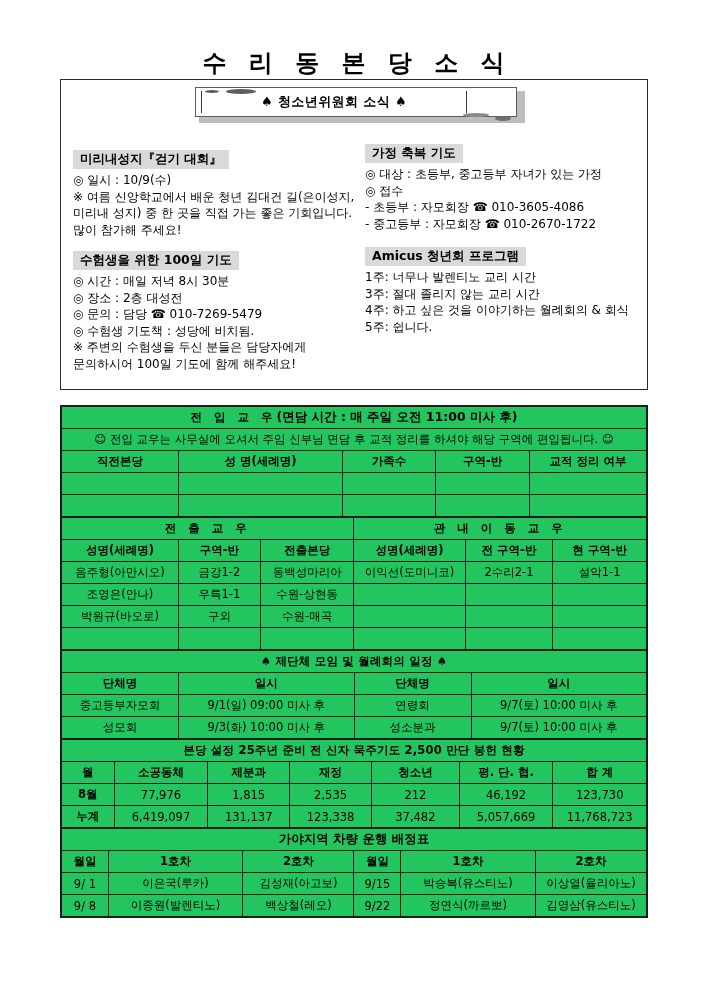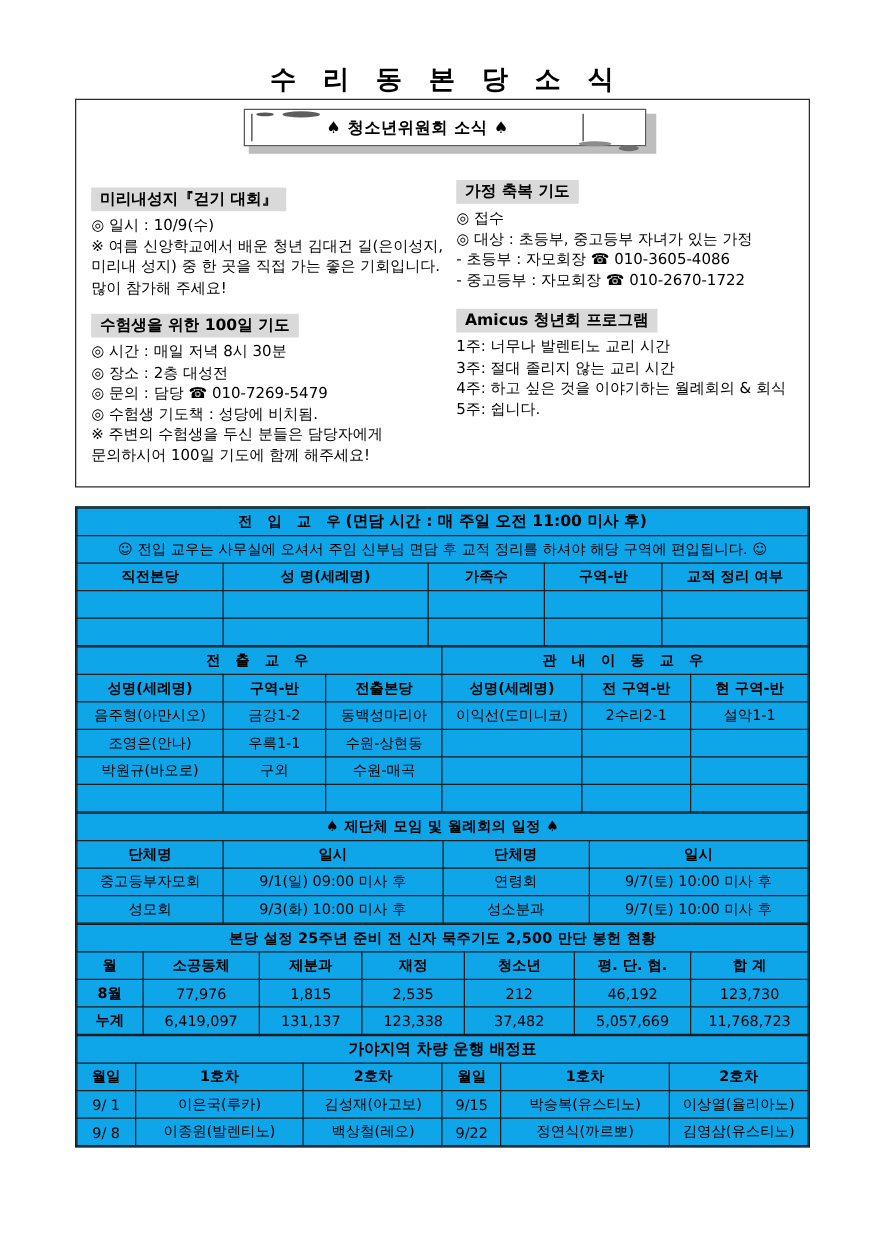--- a/index.html
+++ b/index.html
@@ -23,21 +23,21 @@
     height: 1000px;
   }
 
   
   .masthead {
     position: absolute;
     left: 0;
     top: 50px;
     width: 707px;
     text-align: center;
-    font-size: 21px;
+    font-size: 24px;
     font-weight: bold;
     letter-spacing: 7px;
     text-indent: 7px;
     line-height: 26px;
     white-space: nowrap;
   }
 
   
   .notice-box {
     position: absolute;
@@ -152,21 +152,21 @@
   .gap-lg { height: 13px; }
 
   
   .tables-box {
     position: absolute;
     left: 60px;
     top: 405px;
     width: 588px;
     box-sizing: border-box;
     border: 1.4px solid #1c1c1c;
-    background: #0ea5e9;
+    background: #22c55e;
   }
   table.grid {
     border-collapse: collapse;
     width: 100%;
     table-layout: fixed;
   }
   table.grid td {
     border: 1px solid #1c1c1c;
     font-size: 11.5px;
     padding: 0 4px;
@@ -241,22 +241,22 @@
         <div class="body-line">◎ 수험생 기도책 : 성당에 비치됨.</div>
         <div class="body-block">※ 주변의 수험생을 두신 분들은 담당자에게 문의하시어 100일 기도에 함께 해주세요!</div>
       </div>
 
     </div>
 
     <div class="col-right">
 
       <div>
         <div class="sect-title">가정 축복 기도</div>
+        <div class="body-line">◎ 대상 : 초등부, 중고등부 자녀가 있는 가정</div>
         <div class="body-line">◎ 접수</div>
-        <div class="body-line">◎ 대상 : 초등부, 중고등부 자녀가 있는 가정</div>
         <div class="body-line">- 초등부 : 자모회장 ☎ 010-3605-4086</div>
         <div class="body-line">- 중고등부 : 자모회장 ☎ 010-2670-1722</div>
       </div>
 
       <div class="gap-lg"></div>
 
       <div>
         <div class="sect-title">Amicus 청년회 프로그램</div>
         <div class="body-line">1주: 너무나 발렌티노 교리 시간</div>
         <div class="body-line">3주: 절대 졸리지 않는 교리 시간</div>

